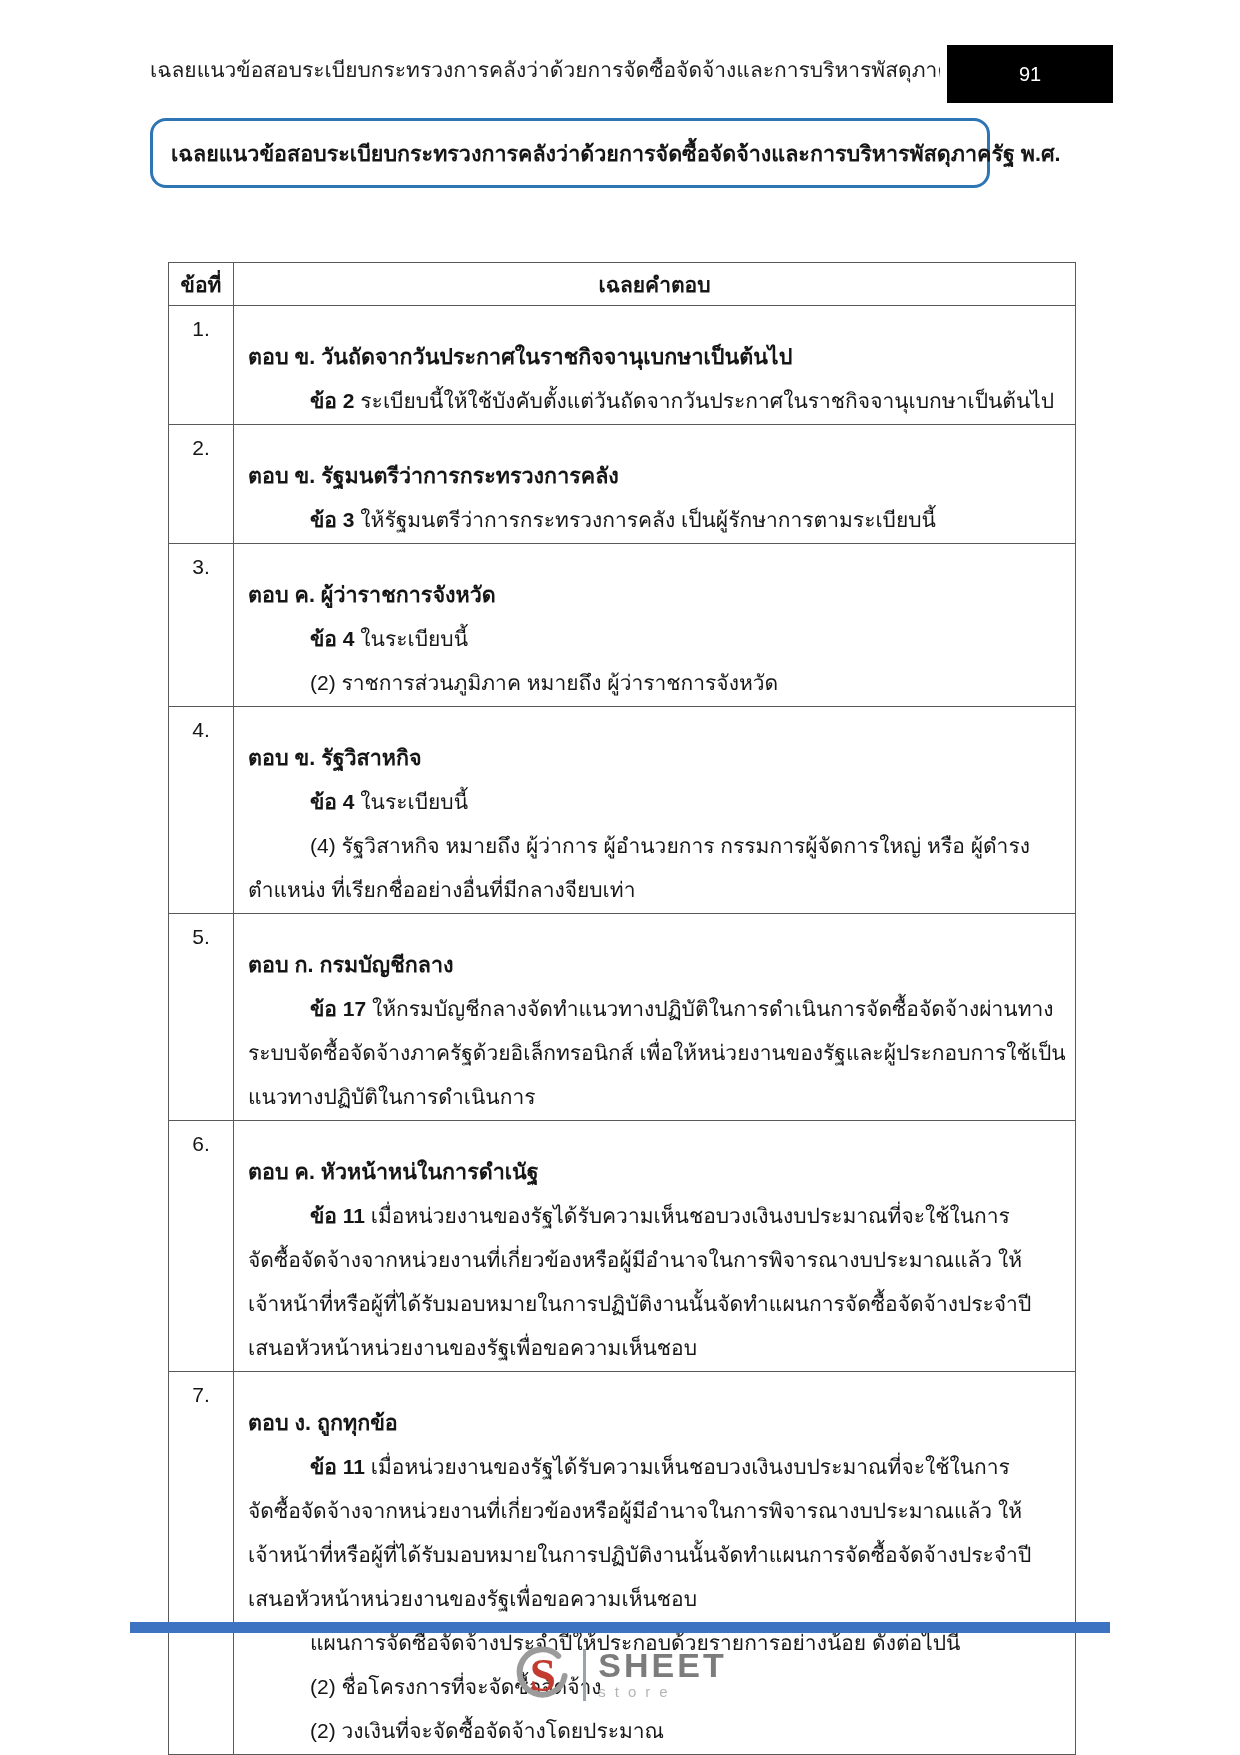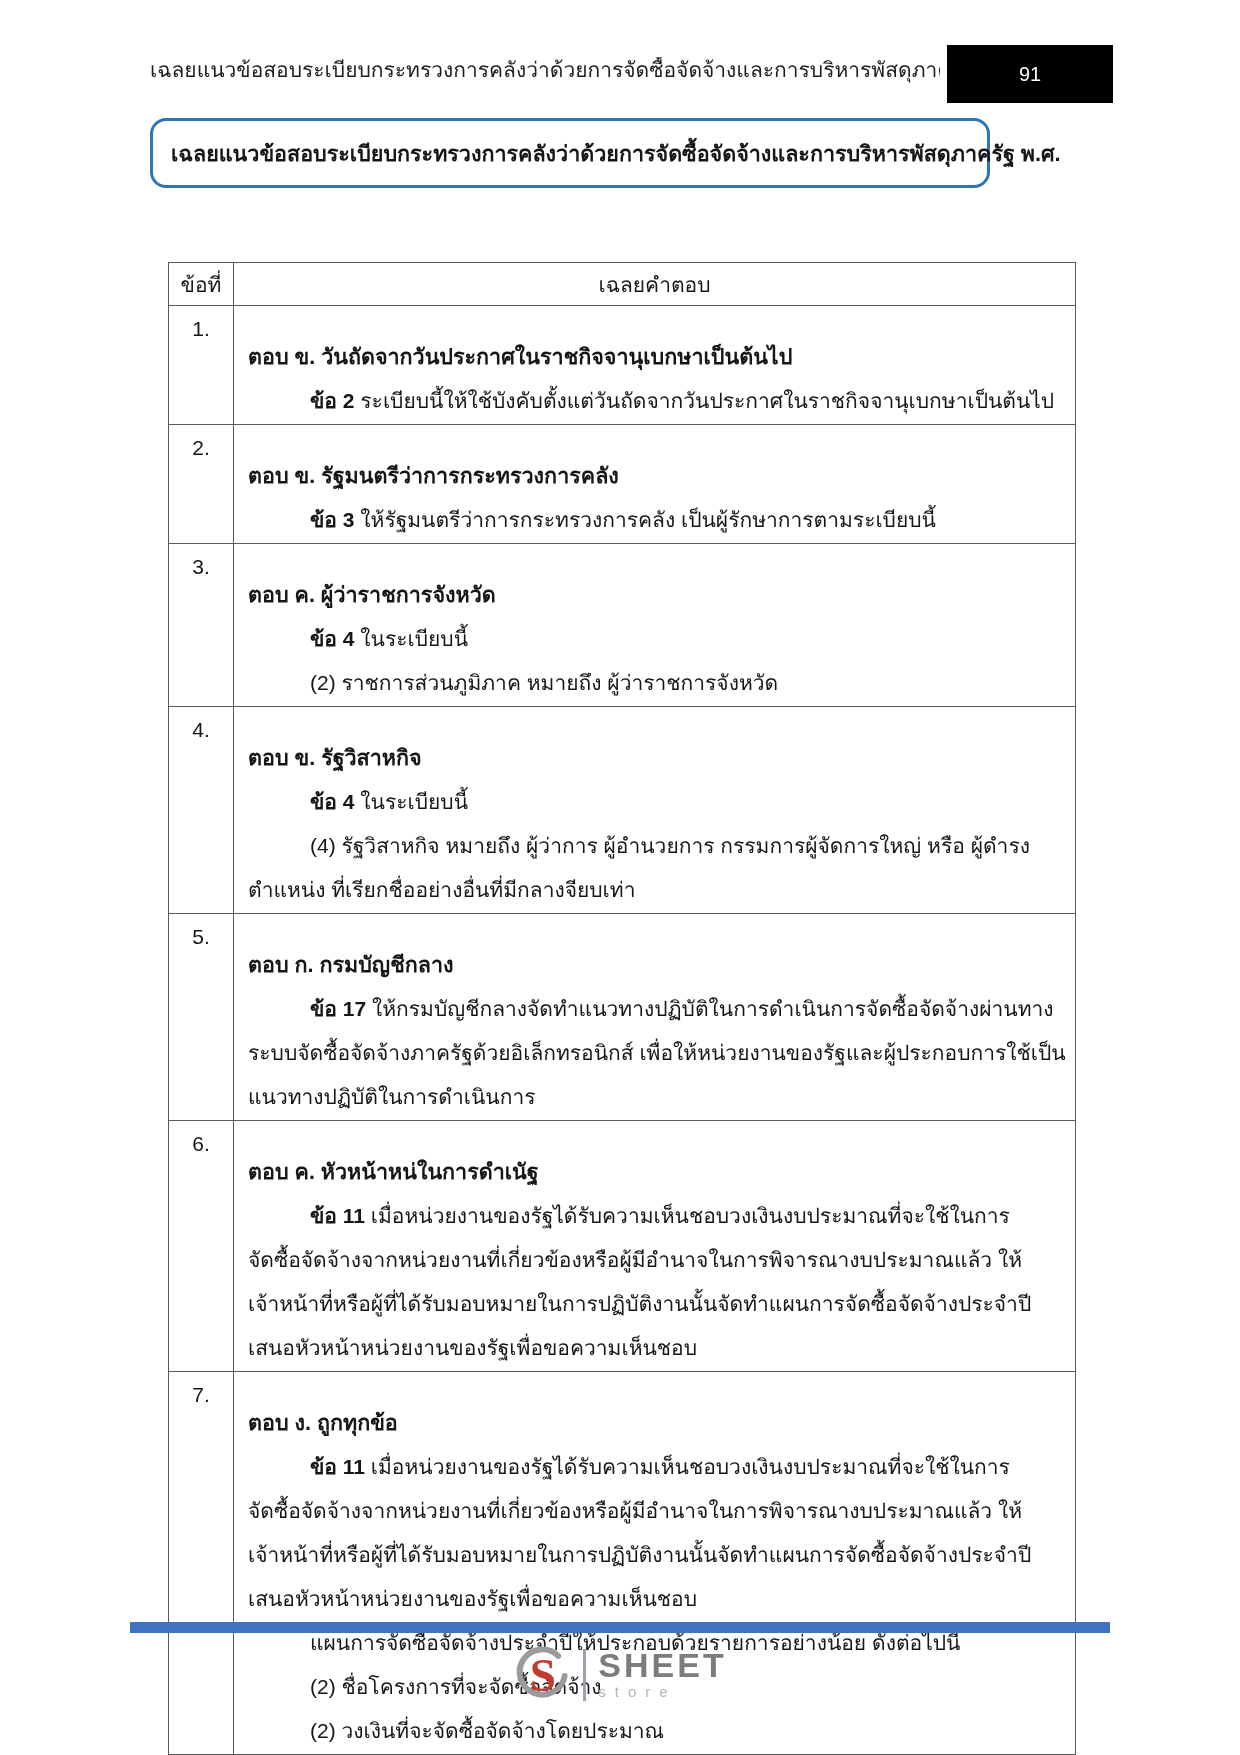--- a/index.html
+++ b/index.html
@@ -29,21 +29,21 @@
   
   table.answers{
     position:absolute;left:168px;top:262px;width:908px;
     border-collapse:collapse;table-layout:fixed;
   }
   table.answers th,table.answers td{
     border:1.6px solid #595959;vertical-align:top;box-sizing:border-box;
     overflow:hidden;
   }
   table.answers th{
-    height:43px;font-size:21px;font-weight:normal;text-align:center;vertical-align:middle;
+    height:43px;font-size:21px;font-weight:bold;text-align:center;vertical-align:middle;
     padding:0;background:#fff;
   }
   col.c-no{width:65px;}
   td.no{
     text-align:center;font-size:21px;line-height:44px;padding:1px 0 0 0;
   }
   td.answer{padding:1px 8px 1px 14px;font-size:21px;}
   td.answer .line{line-height:44px;white-space:nowrap;}
   td.answer .line.indent{padding-left:62px;}
   td.answer .line.head{font-weight:bold;font-size:21.5px;margin-top:28px;}

